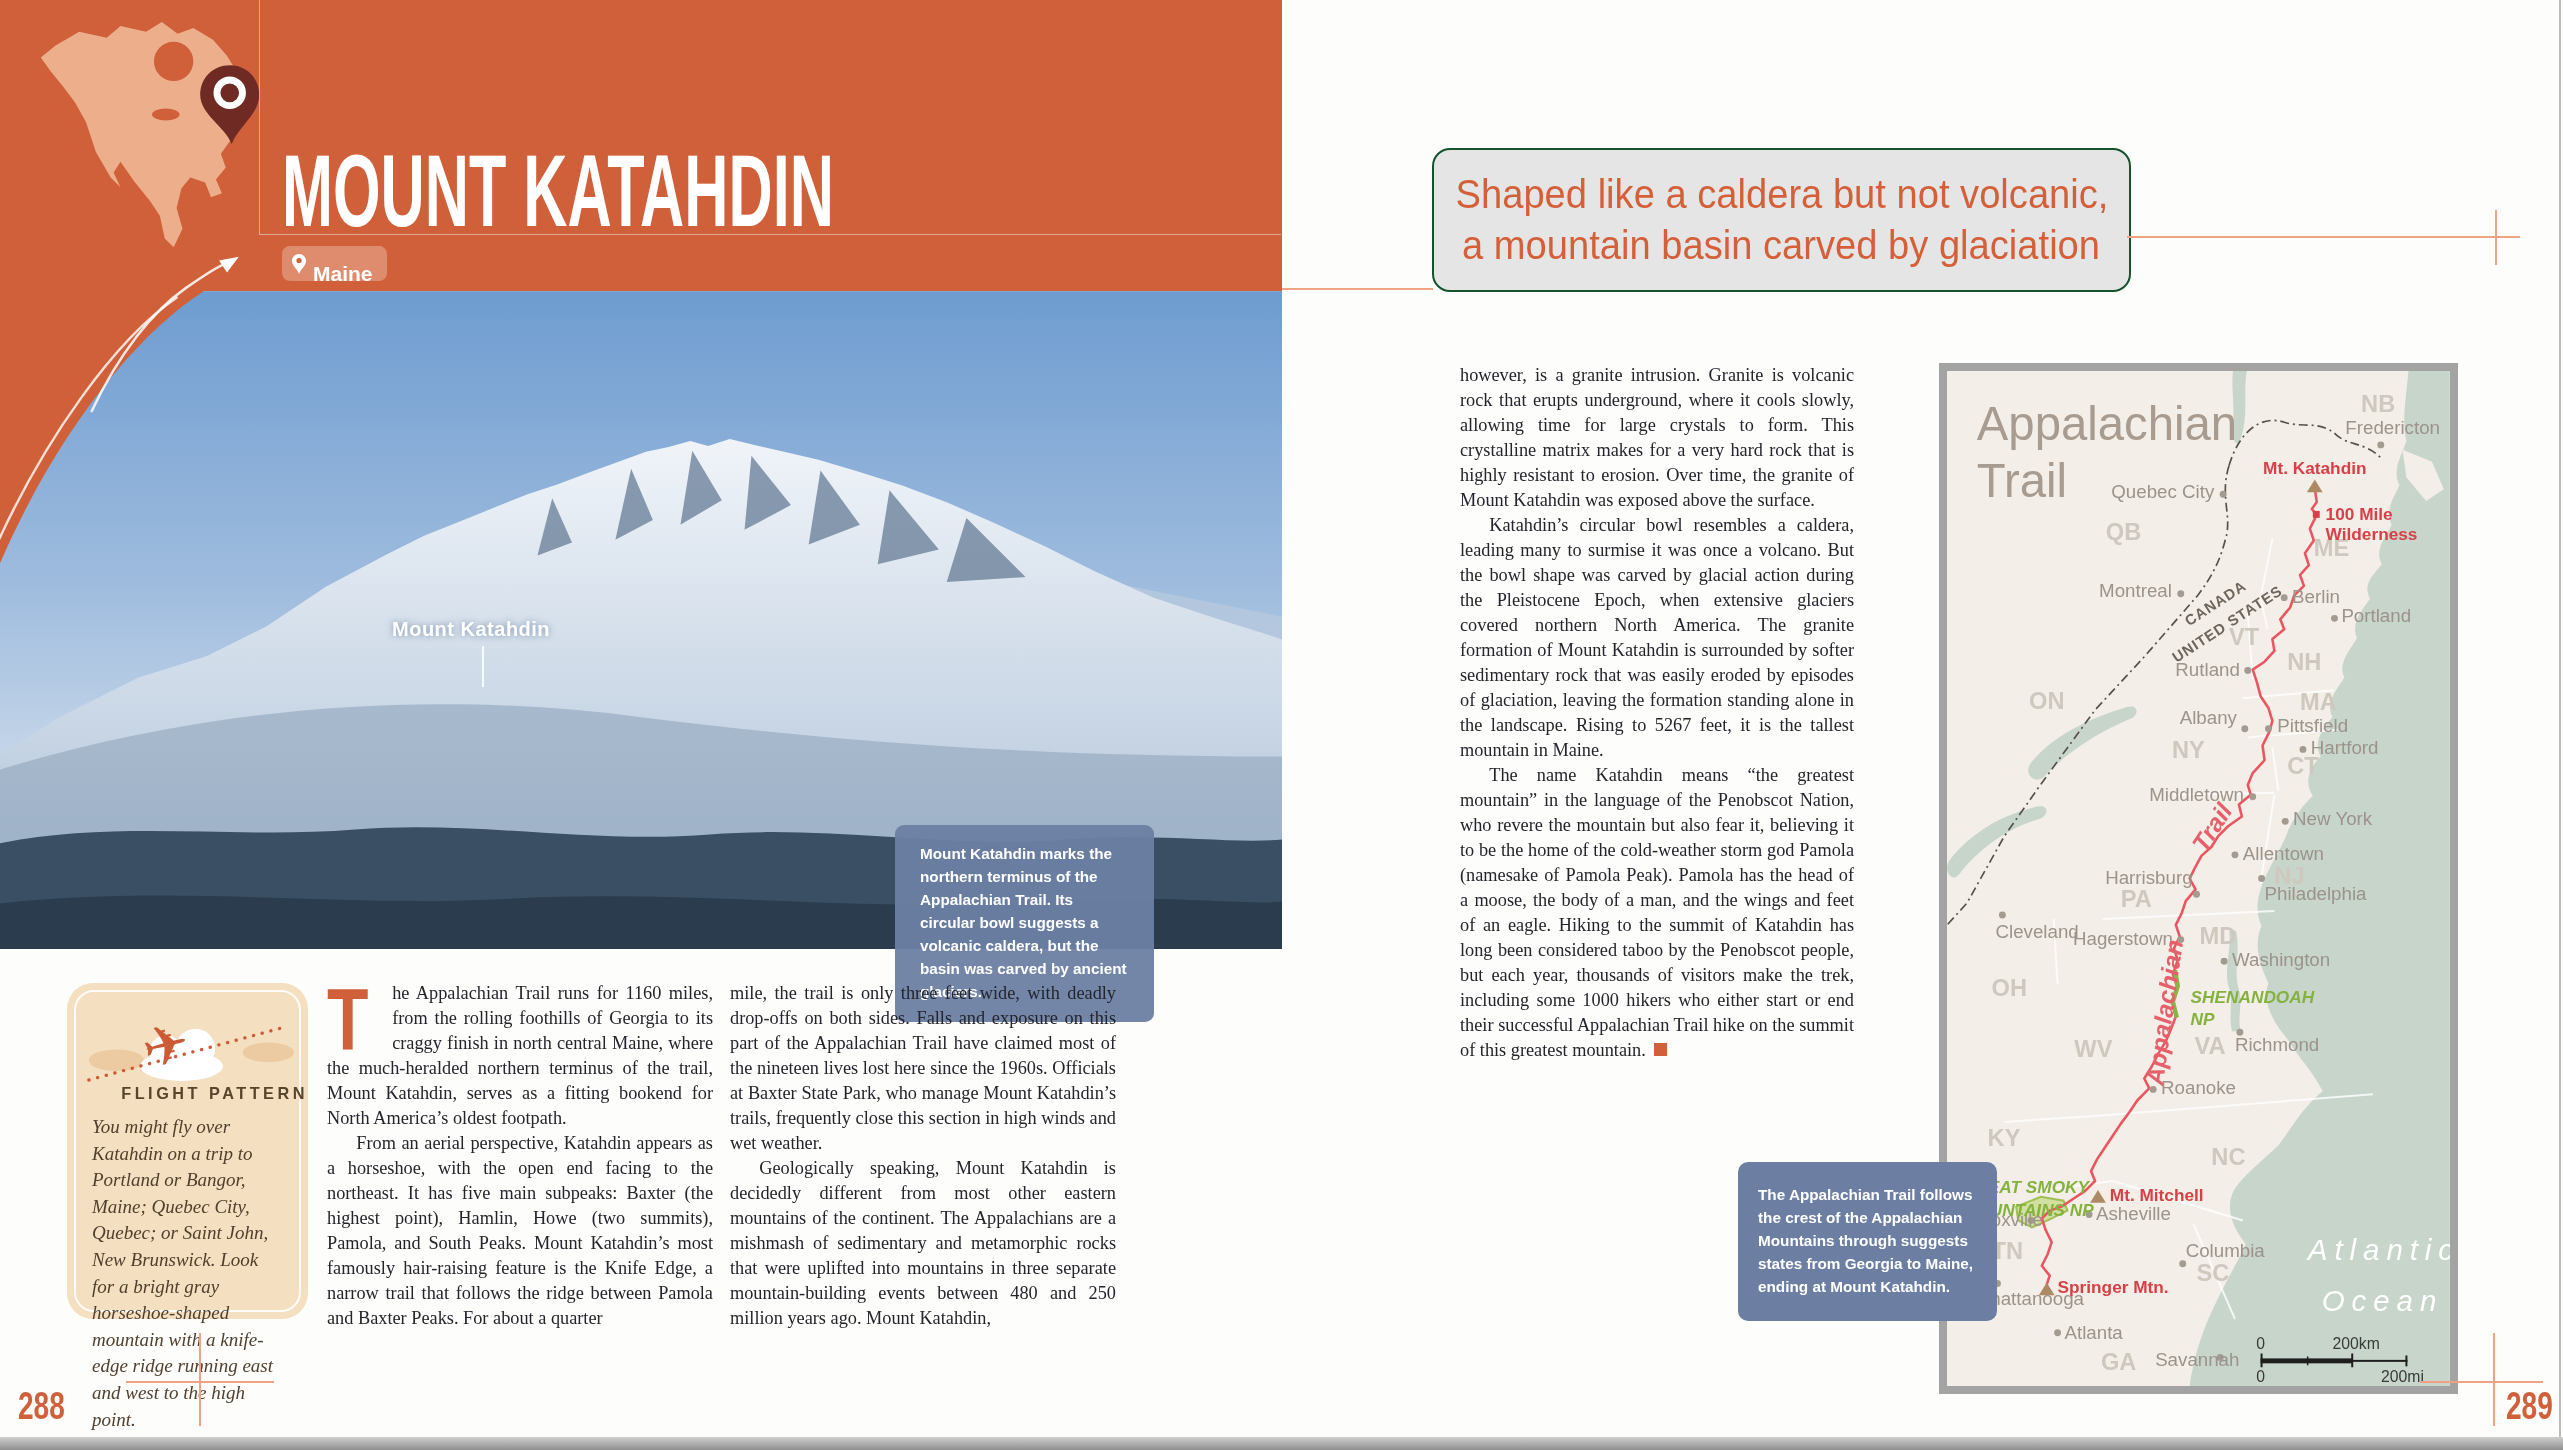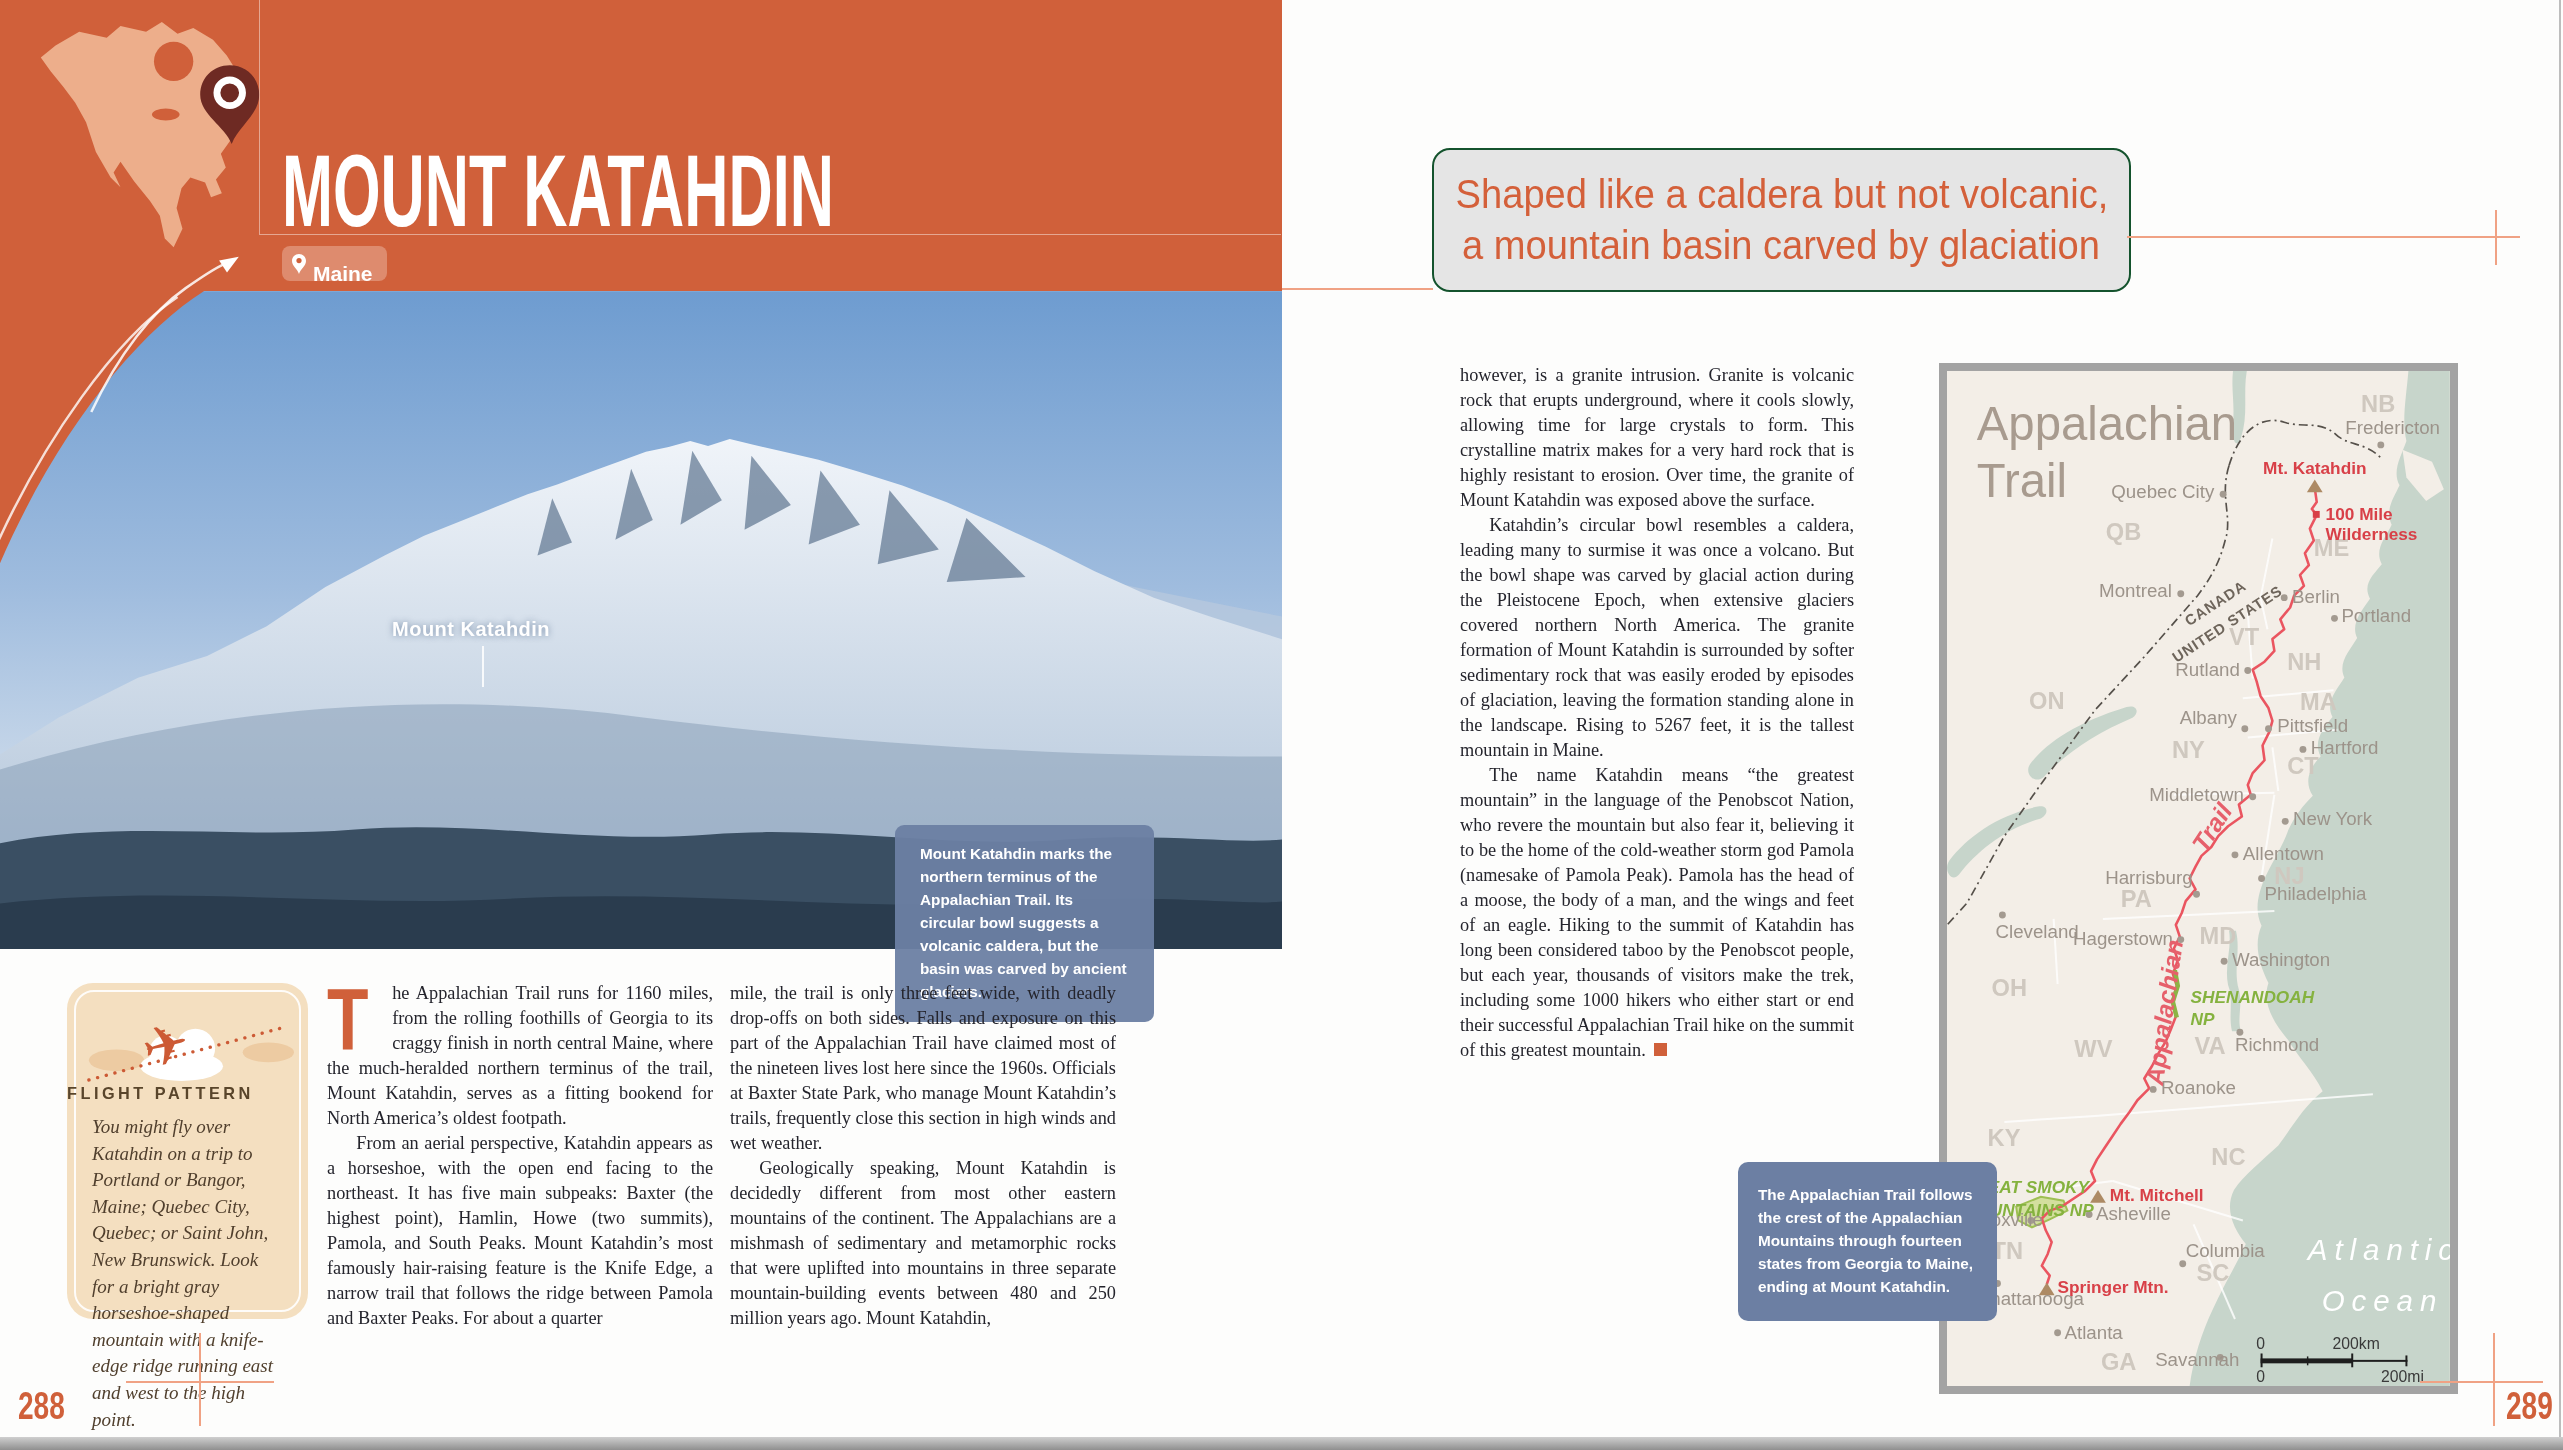--- a/index.html
+++ b/index.html
@@ -21,21 +21,21 @@
   .photo{left:0;top:291px;width:1282px;height:658px;overflow:hidden;}
   .peak-label{left:392px;top:327px;color:#fff;font-weight:bold;font-size:20px;letter-spacing:0.5px;
       text-shadow:0 0 6px rgba(40,70,110,.5);}
   .peak-pointer{left:482px;top:355px;width:2px;height:41px;background:rgba(255,255,255,.85);}
   .photo-caption{left:895px;top:825px;width:209px;background:rgba(108,127,163,.95);border-radius:9px;
       padding:18px 25px;color:#fff;font-weight:bold;font-size:15.3px;line-height:1.5;}
 
   
   .flight-box{left:67px;top:983px;width:241px;height:336px;background:#F4DFC0;border-radius:26px;}
   .flight-box .inner{position:absolute;inset:7px;border:2px solid rgba(255,255,255,.9);border-radius:20px;}
-  .flight-title{left:0;top:101px;width:100%;text-align:left;color:#59452B;font-size:16.3px;
+  .flight-title{left:0;top:101px;width:100%;text-align:right;color:#59452B;font-size:16.3px;
       font-weight:bold;letter-spacing:3.5px;}
   .flight-text{left:25px;top:131px;width:193px;color:#503F2D;font-family:"Liberation Serif",serif;
       font-style:italic;font-size:19px;line-height:1.4;}
 
   
   .col{top:981px;height:396px;overflow:hidden;font-family:"Liberation Serif",serif;
       font-size:18.3px;line-height:25px;color:#24242c;text-align:justify;}
   .col p{margin:0;}
   .col p.ind{text-indent:1.6em;}
   .col1{left:327px;width:386px;}
@@ -373,21 +373,21 @@
         <g font-size="16" fill="#3a3a3a">
           <text x="318" y="992" text-anchor="middle">0</text>
           <text x="415" y="992" text-anchor="middle">200km</text>
           <text x="318" y="1026" text-anchor="middle">0</text>
           <text x="462" y="1026" text-anchor="middle">200mi</text>
         </g>
       </g>
     </svg>
   </div>
 
-  <div class="abs map-callout">The Appalachian Trail follows the crest of the Appalachian Mountains through fourteen states from Georgia to Maine, ending at Mount Katahdin.</div>
+  <div class="abs map-callout">The Appalachian Trail follows the crest of the Appalachian Mountains through suggests states from Georgia to Maine, ending at Mount Katahdin.</div>
 
   <div class="abs pagenum" style="left:2506px;top:1384px;">289</div>
 
   <div class="abs crop" style="left:126px;top:1381px;width:148px;height:2px;"></div>
   <div class="abs crop" style="left:199px;top:1333px;width:2px;height:93px;"></div>
   <div class="abs crop" style="left:2420px;top:1381px;width:123px;height:2px;"></div>
   <div class="abs crop" style="left:2493px;top:1333px;width:2px;height:93px;"></div>
 
   <div class="abs right-edge"></div>
   <div class="abs edge-strip"></div>

